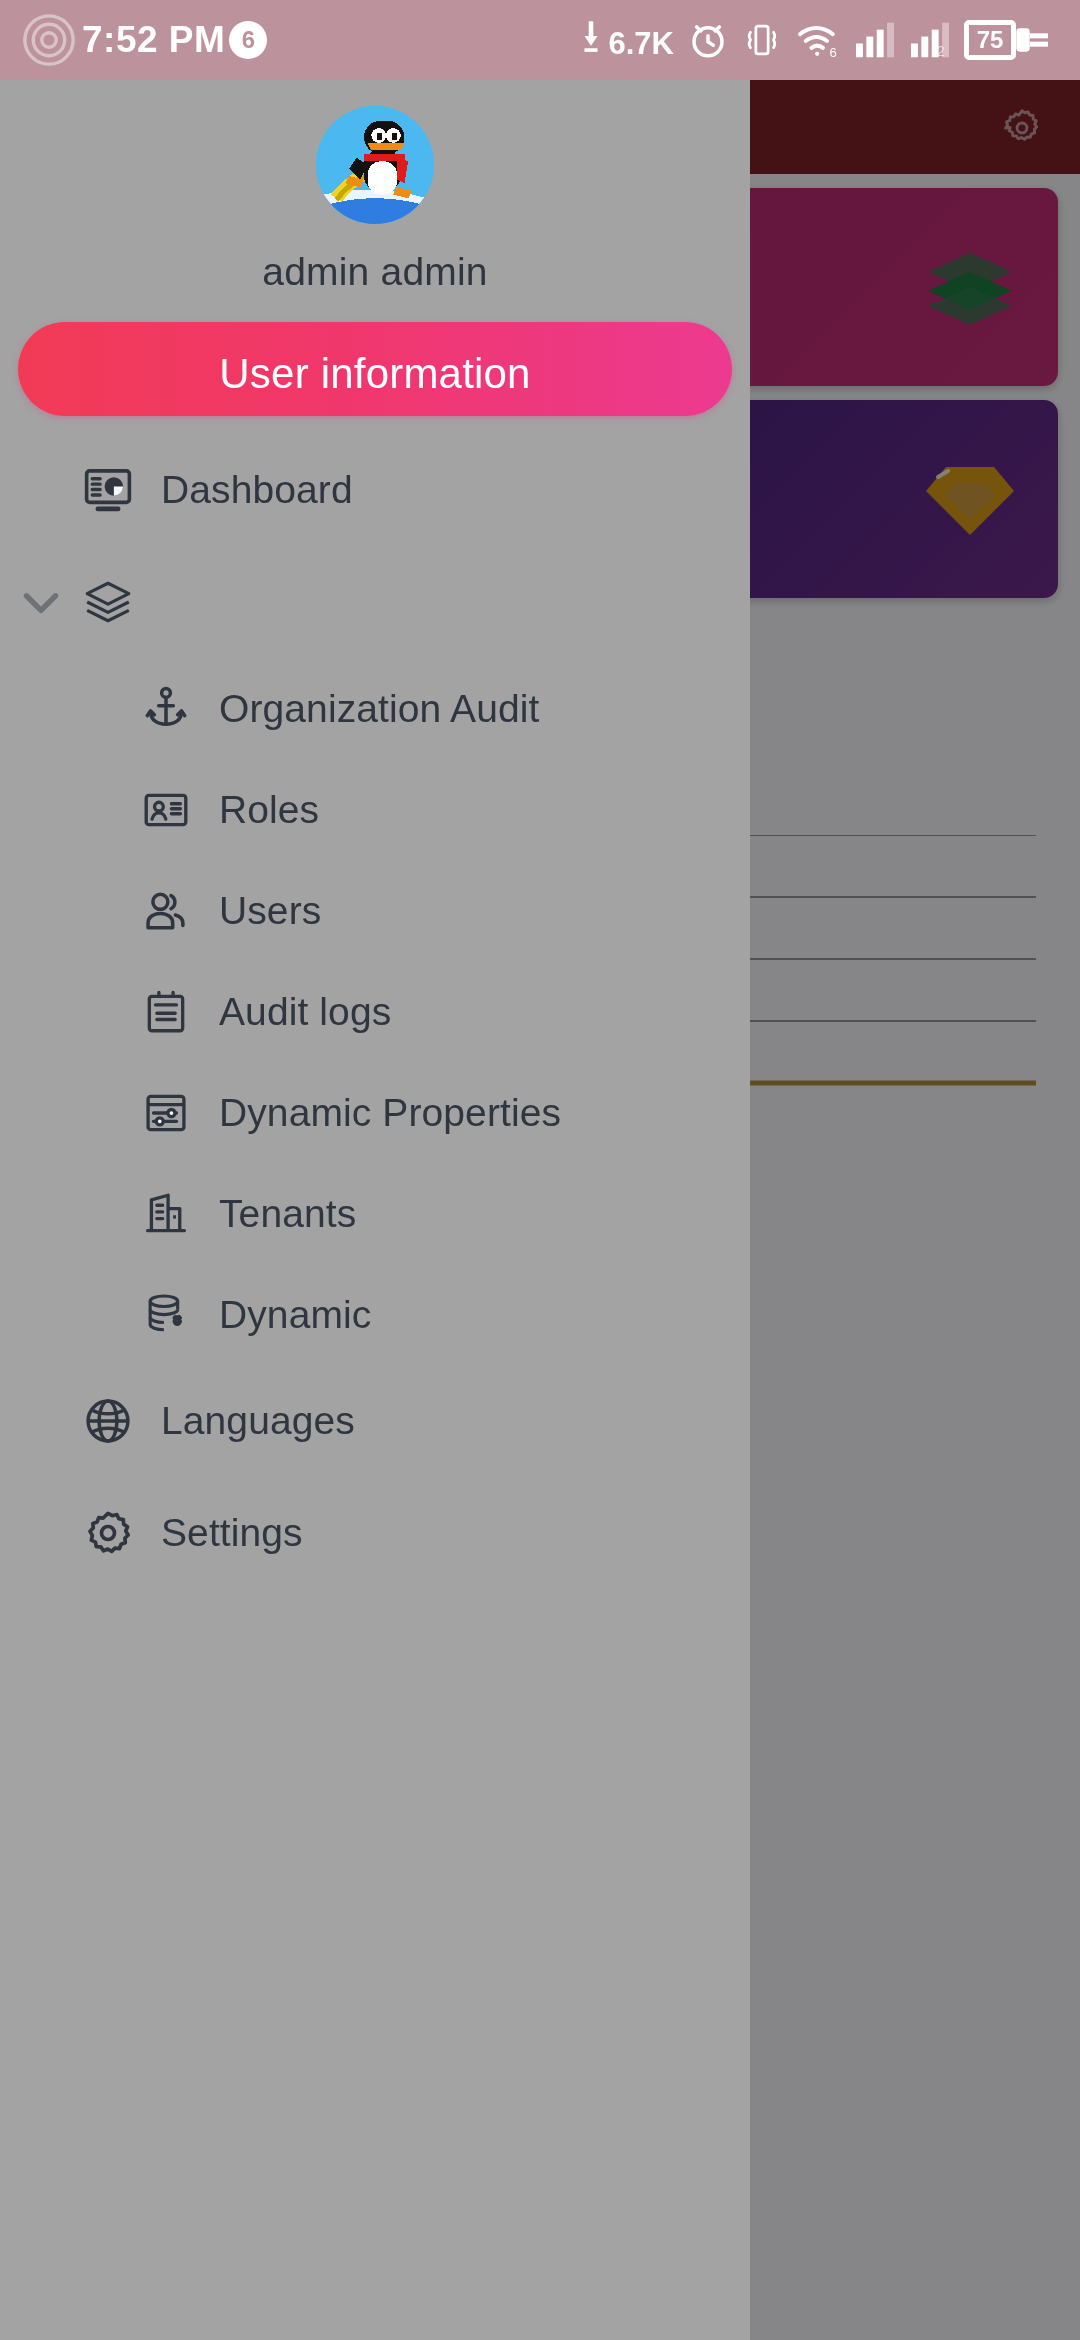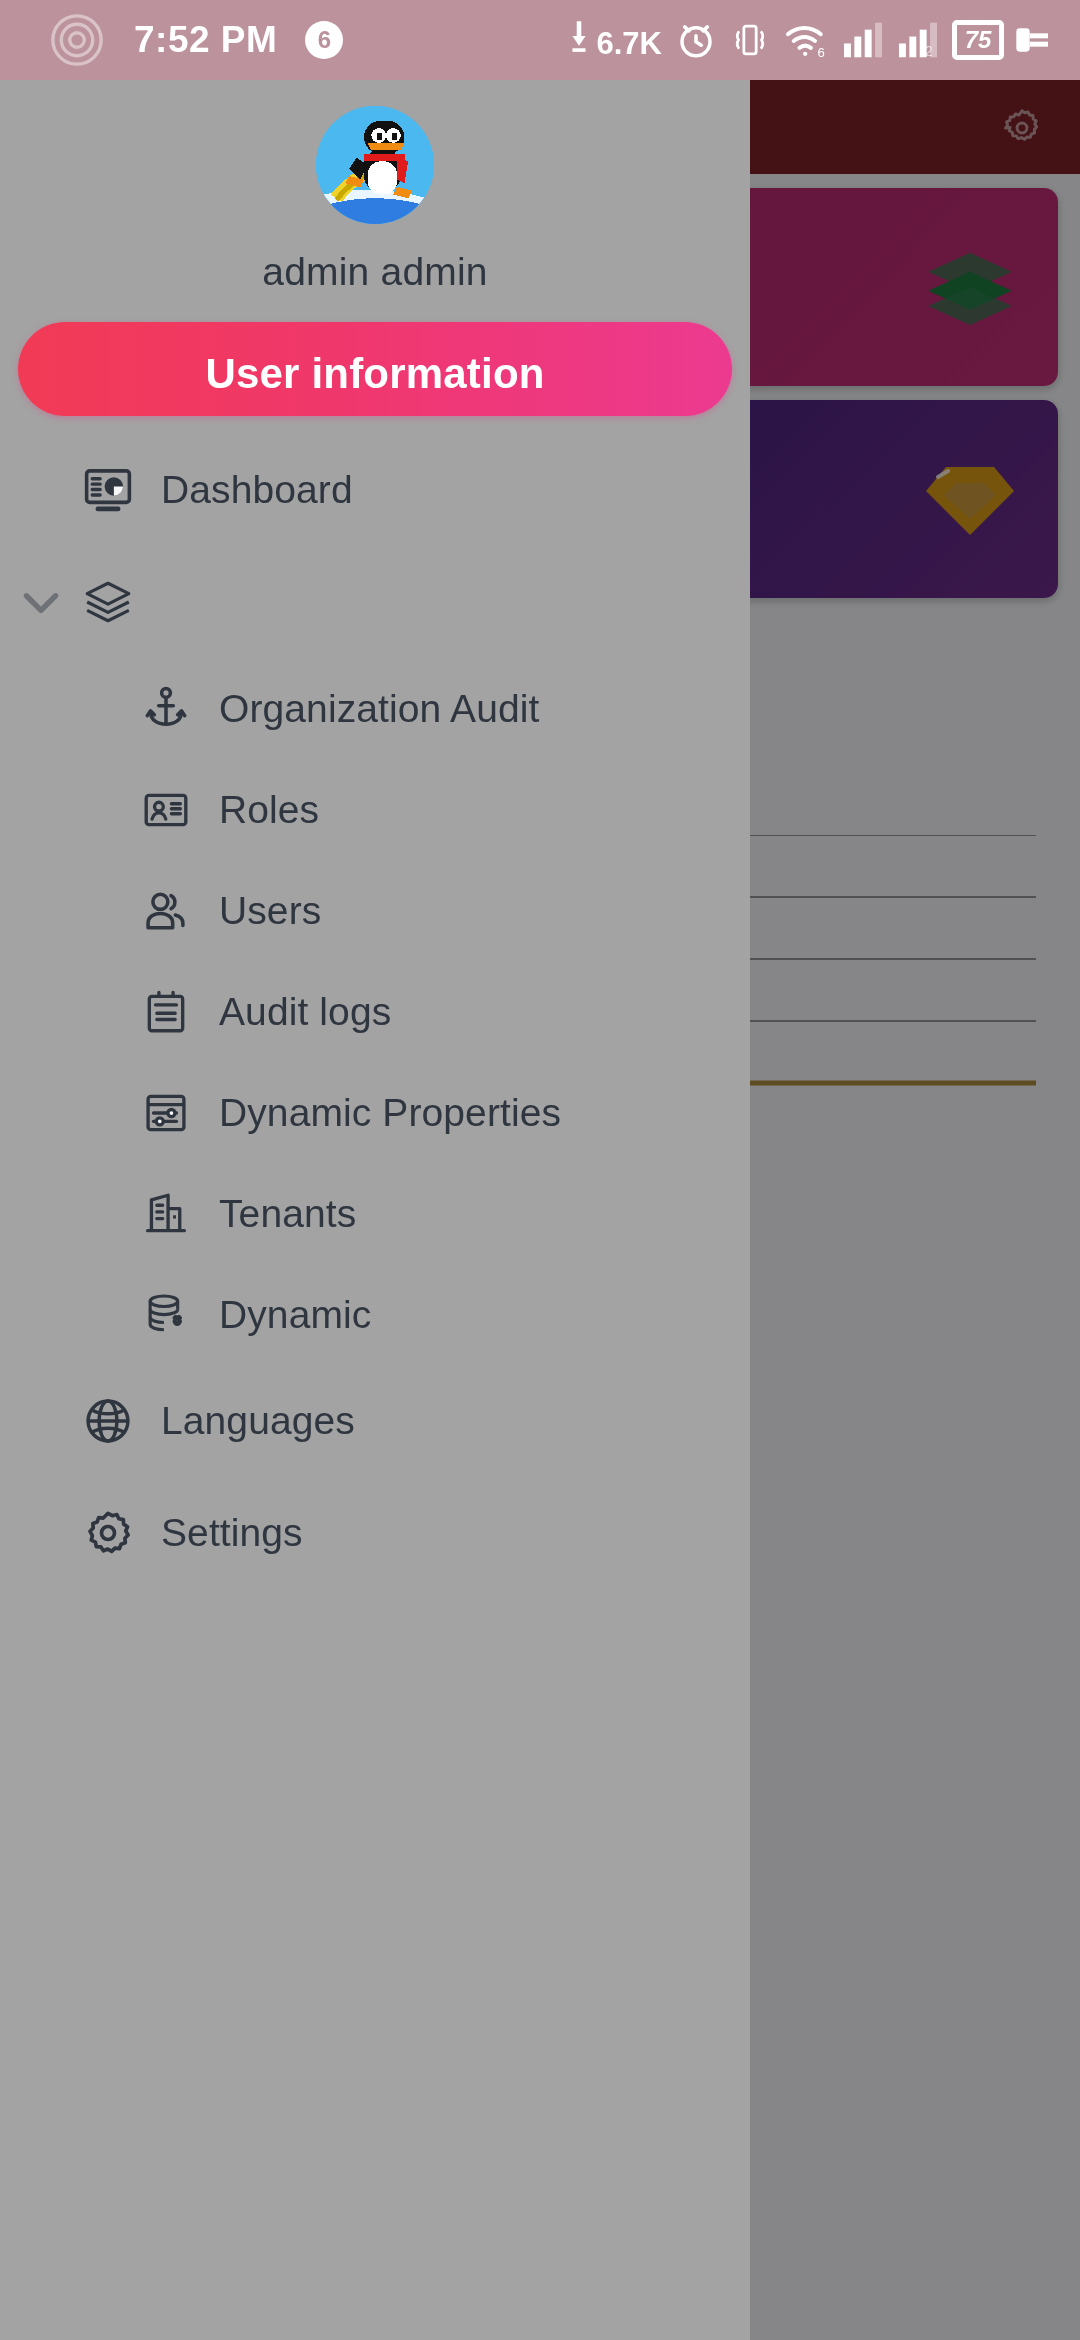--- a/index.html
+++ b/index.html
@@ -72,36 +72,36 @@
     position: absolute; top: 80px; left: 0; width: 1080px; height: 2260px;
     background: rgba(0,0,0,.45);
   }
 
   
   #statusbar {
     position: absolute; top: 0; left: 0; width: 1080px; height: 80px;
     background: #bc929c;
     display: flex; align-items: center; z-index: 40;
   }
-  #sb-left { display: flex; align-items: center; gap: 28px; padding-left: 48px; }
+  #sb-left { display: flex; align-items: center; gap: 4px; padding-left: 20px; }
   #sb-ring { width: 58px; height: 58px; opacity: .45; }
   #sb-time { font-size: 37px; color: #fff; font-weight: 700; letter-spacing: .5px; }
   #sb-badge {
     width: 38px; height: 38px; border-radius: 50%; background: #fff;
     display: flex; align-items: center; justify-content: center;
     font-size: 24px; color: #bc929c; font-weight: 700;
   }
   #sb-right {
     margin-left: auto; display: flex; align-items: center; gap: 13px;
     padding-right: 30px;
   }
   #sb-net { display: flex; align-items: baseline; gap: 8px; }
   #sb-net-txt { font-size: 31px; color: #fff; font-weight: 700; }
   #sb-batt {
-    display: flex; align-items: center; gap: 12px; font-style: italic;
+    display: flex; align-items: center; gap: 0px;
   }
   #batt-box {
     width: 52px; height: 40px; border: 5px solid #fff; border-radius: 5px;
     display: flex; align-items: center; justify-content: center;
     font-size: 24px; font-weight: 700; color: #fff;
   }
 
   
   #drawer {
     position: absolute; top: 80px; left: 0; width: 750px; height: 2260px;
@@ -117,21 +117,21 @@
     text-align: center; font-size: 39px; color: #2f3640; font-weight: 400;
     margin-top: 26px; letter-spacing: .2px;
   }
   #user-info-btn {
     margin: 28px 18px 0 18px; height: 94px; border-radius: 47px;
     background: linear-gradient(90deg,#f13b55 0%,#f0376c 45%,#ec3a90 100%);
     display: flex; align-items: center; justify-content: center;
     box-shadow: 0 2px 6px rgba(236,58,140,.35);
   }
   #user-info-btn span {
-    color: #fff; font-size: 42px; font-weight: 700; letter-spacing: .2px; margin-top: 10px;
+    color: #fff; font-size: 42px; font-weight: 400; letter-spacing: .2px; margin-top: 10px;
   }
 
   #menu { margin-top: 18px; }
   .m-row {
     display: flex; align-items: center; height: 112px; position: relative;
   }
   .m-chev { position: absolute; left: 10px; width: 62px; display: flex; justify-content: center; }
   .m-ic { width: 62px; display: flex; align-items: center; justify-content: center; }
   .m-lbl { font-size: 39px; color: #2f3640; font-weight: 400; letter-spacing: .1px; }
   .lvl1 .m-ic { margin-left: 77px; }

